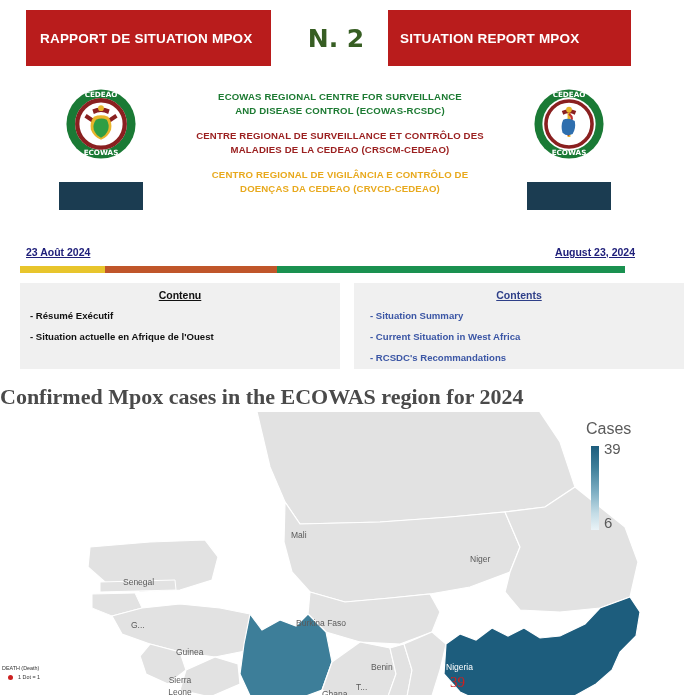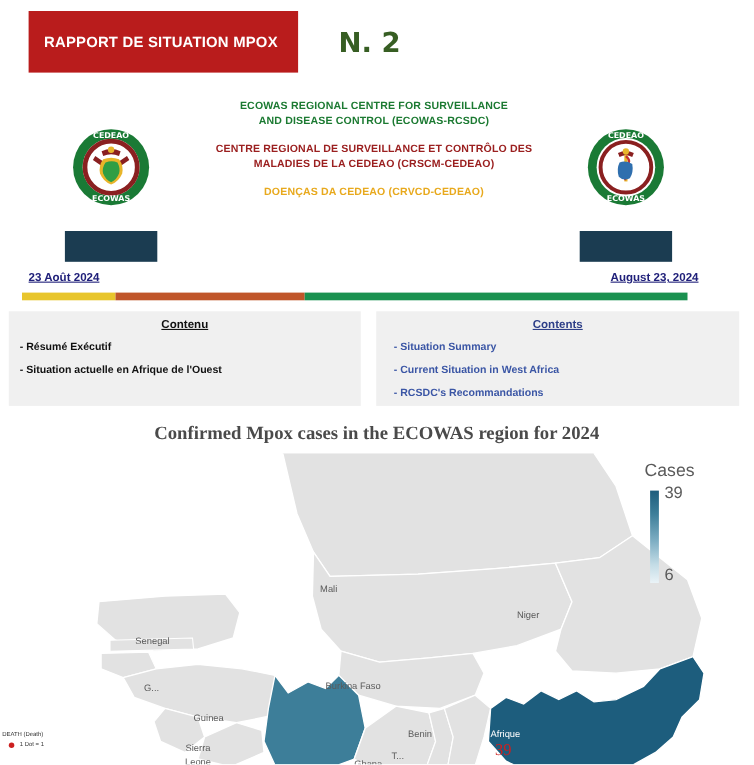--- a/index.html
+++ b/index.html
@@ -41,21 +41,21 @@
     text-align: center;
     font-size: 25px;
     font-weight: bold;
     color: #375e23;
     font-family: "DejaVu Sans", sans-serif;
   }
 
   
   .org-block { position: absolute; top: 88px; left: 0; width: 685px; height: 134px; }
 
-  .logo-wrap { position: absolute; width: 86px; margin-top: 28px; }
+  .logo-wrap { position: absolute; width: 86px; }
   .logo-left  { left: 58px;  top: 0; }
   .logo-right { left: 526px; top: 0; }
   .logo-badge { width: 72px; height: 72px; margin: 0 auto; display: block; }
   .logo-plinth {
     width: 84px; height: 28px; background: #1b3c51;
     margin: 22px auto 0;
   }
   .logo-left .logo-plinth  { margin-top: 22px; }
 
   .org-names {
@@ -84,37 +84,38 @@
   .tri-seg-1 { width: 14%;  background: #e8c52c; }
   .tri-seg-2 { width: 28.5%; background: #c0562a; }
   .tri-seg-3 { width: 57.5%; background: #1a9150; }
 
   
   .contents-row { position: absolute; top: 283px; left: 0; width: 685px; height: 86px; }
   .contents-box {
     position: absolute; top: 0; height: 86px;
     background: #f0f0f0; box-sizing: border-box;
     padding: 6px 10px 0 10px;
+    margin-left: 12px;
   }
   .cbox-left  { left: 8px;   width: 320px; }
   .cbox-right { left: 342px; width: 330px; }
   .contents-title {
     text-align: center; font-size: 10.5px; font-weight: bold;
     text-decoration: underline; margin-bottom: 4px;
   }
   .cbox-left  .contents-title { color: #111111; }
   .cbox-right .contents-title { color: #2e3f88; }
   .contents-item { font-size: 9.6px; font-weight: bold; line-height: 21px; }
   .cbox-left  .contents-item { color: #111111; }
   .cbox-right .contents-item { color: #3b56a5; padding-left: 6px; }
 
   
   .map-title {
     position: absolute; top: 384px; left: 0; width: 685px;
-    text-align: center; font-size: 17px; font-weight: bold;
+    text-align: left; font-size: 22px; font-weight: bold;
     color: #4a4a4a;
     font-family: "Liberation Serif", serif;
   }
   .map-area {
     position: absolute; top: 412px; left: 0; width: 685px; height: 283px;
     overflow: hidden;
   }
   .map-svg { position: absolute; top: 0; left: 0; }
 
   .map-label {
@@ -149,20 +150,21 @@
     background: #cc2020; display: inline-block; margin-left: 6px;
   }
   .death-legend-key { font-size: 5.4px; color: #333333; }
 </style>
 </head>
 <body>
 
 <div class="banner-row">
   <div class="banner-box banner-left">RAPPORT DE SITUATION MPOX</div>
   <div class="issue-number">N. 2</div>
+  <div class="banner-box banner-right">SITUATION REPORT MPOX</div>
 </div>
 
 <div class="org-block">
 
   <div class="logo-wrap logo-left">
     <svg class="logo-badge" viewBox="0 0 100 100">
       <circle cx="50" cy="50" r="48" fill="#1a7a35"></circle>
       <circle cx="50" cy="50" r="36" fill="#ffffff"></circle>
       <circle cx="50" cy="50" r="33" fill="none" stroke="#8a2020" stroke-width="6"></circle>
       <circle cx="50" cy="50" r="24" fill="#ffffff"></circle>
@@ -181,20 +183,21 @@
   <div class="org-names">
     <div class="org-name org-en">
       <div>ECOWAS REGIONAL CENTRE FOR SURVEILLANCE</div>
       <div>AND DISEASE CONTROL (ECOWAS-RCSDC)</div>
     </div>
     <div class="org-name org-fr">
       <div>CENTRE REGIONAL DE SURVEILLANCE ET CONTRÔLO DES</div>
       <div>MALADIES DE LA CEDEAO (CRSCM-CEDEAO)</div>
     </div>
     <div class="org-name org-pt">
+      <div>CENTRO REGIONAL DE VIGILÂNCIA E CONTRÔLO DE</div>
       <div>DOENÇAS DA CEDEAO (CRVCD-CEDEAO)</div>
     </div>
   </div>
 
   <div class="logo-wrap logo-right">
     <svg class="logo-badge" viewBox="0 0 100 100">
       <circle cx="50" cy="50" r="48" fill="#1a7a35"></circle>
       <circle cx="50" cy="50" r="37" fill="#ffffff"></circle>
       <circle cx="50" cy="50" r="32" fill="none" stroke="#8a2020" stroke-width="5"></circle>
       <circle cx="50" cy="50" r="26" fill="#ffffff"></circle>
@@ -273,21 +276,21 @@
   <div class="map-label" style="left:291px; top:118px;">Mali</div>
   <div class="map-label" style="left:470px; top:119px;margin-top:23px;">Niger</div>
   <div class="map-label" style="left:123px; top:165px;">Senegal</div>
   <div class="map-label" style="left:131px; top:208px;">G...</div>
   <div class="map-label" style="left:176px; top:235px;">Guinea</div>
   <div class="map-label" style="left:162px; top:262px; width:36px; text-align:center; line-height:12px; white-space:normal;">Sierra Leone</div>
   <div class="map-label" style="left:296px; top:206px;">Burkina Faso</div>
   <div class="map-label" style="left:371px; top:250px;">Benin</div>
   <div class="map-label" style="left:322px; top:277px;">Ghana</div>
   <div class="map-label" style="left:356px; top:270px;">T...</div>
-  <div class="map-label on-dark" style="left:446px; top:250px;">Afrique</div>
+  <div class="map-label on-dark" style="left:446px; top:250px;">Nigeria</div>
   <div class="map-value" style="left:450px; top:262px;">39</div>
 </div>
 
 <div class="legend">
   <div class="legend-title">Cases</div>
   <div class="legend-bar-wrap">
     <div class="legend-bar"></div>
     <div class="legend-max">39</div>
     <div class="legend-min">6</div>
   </div>

